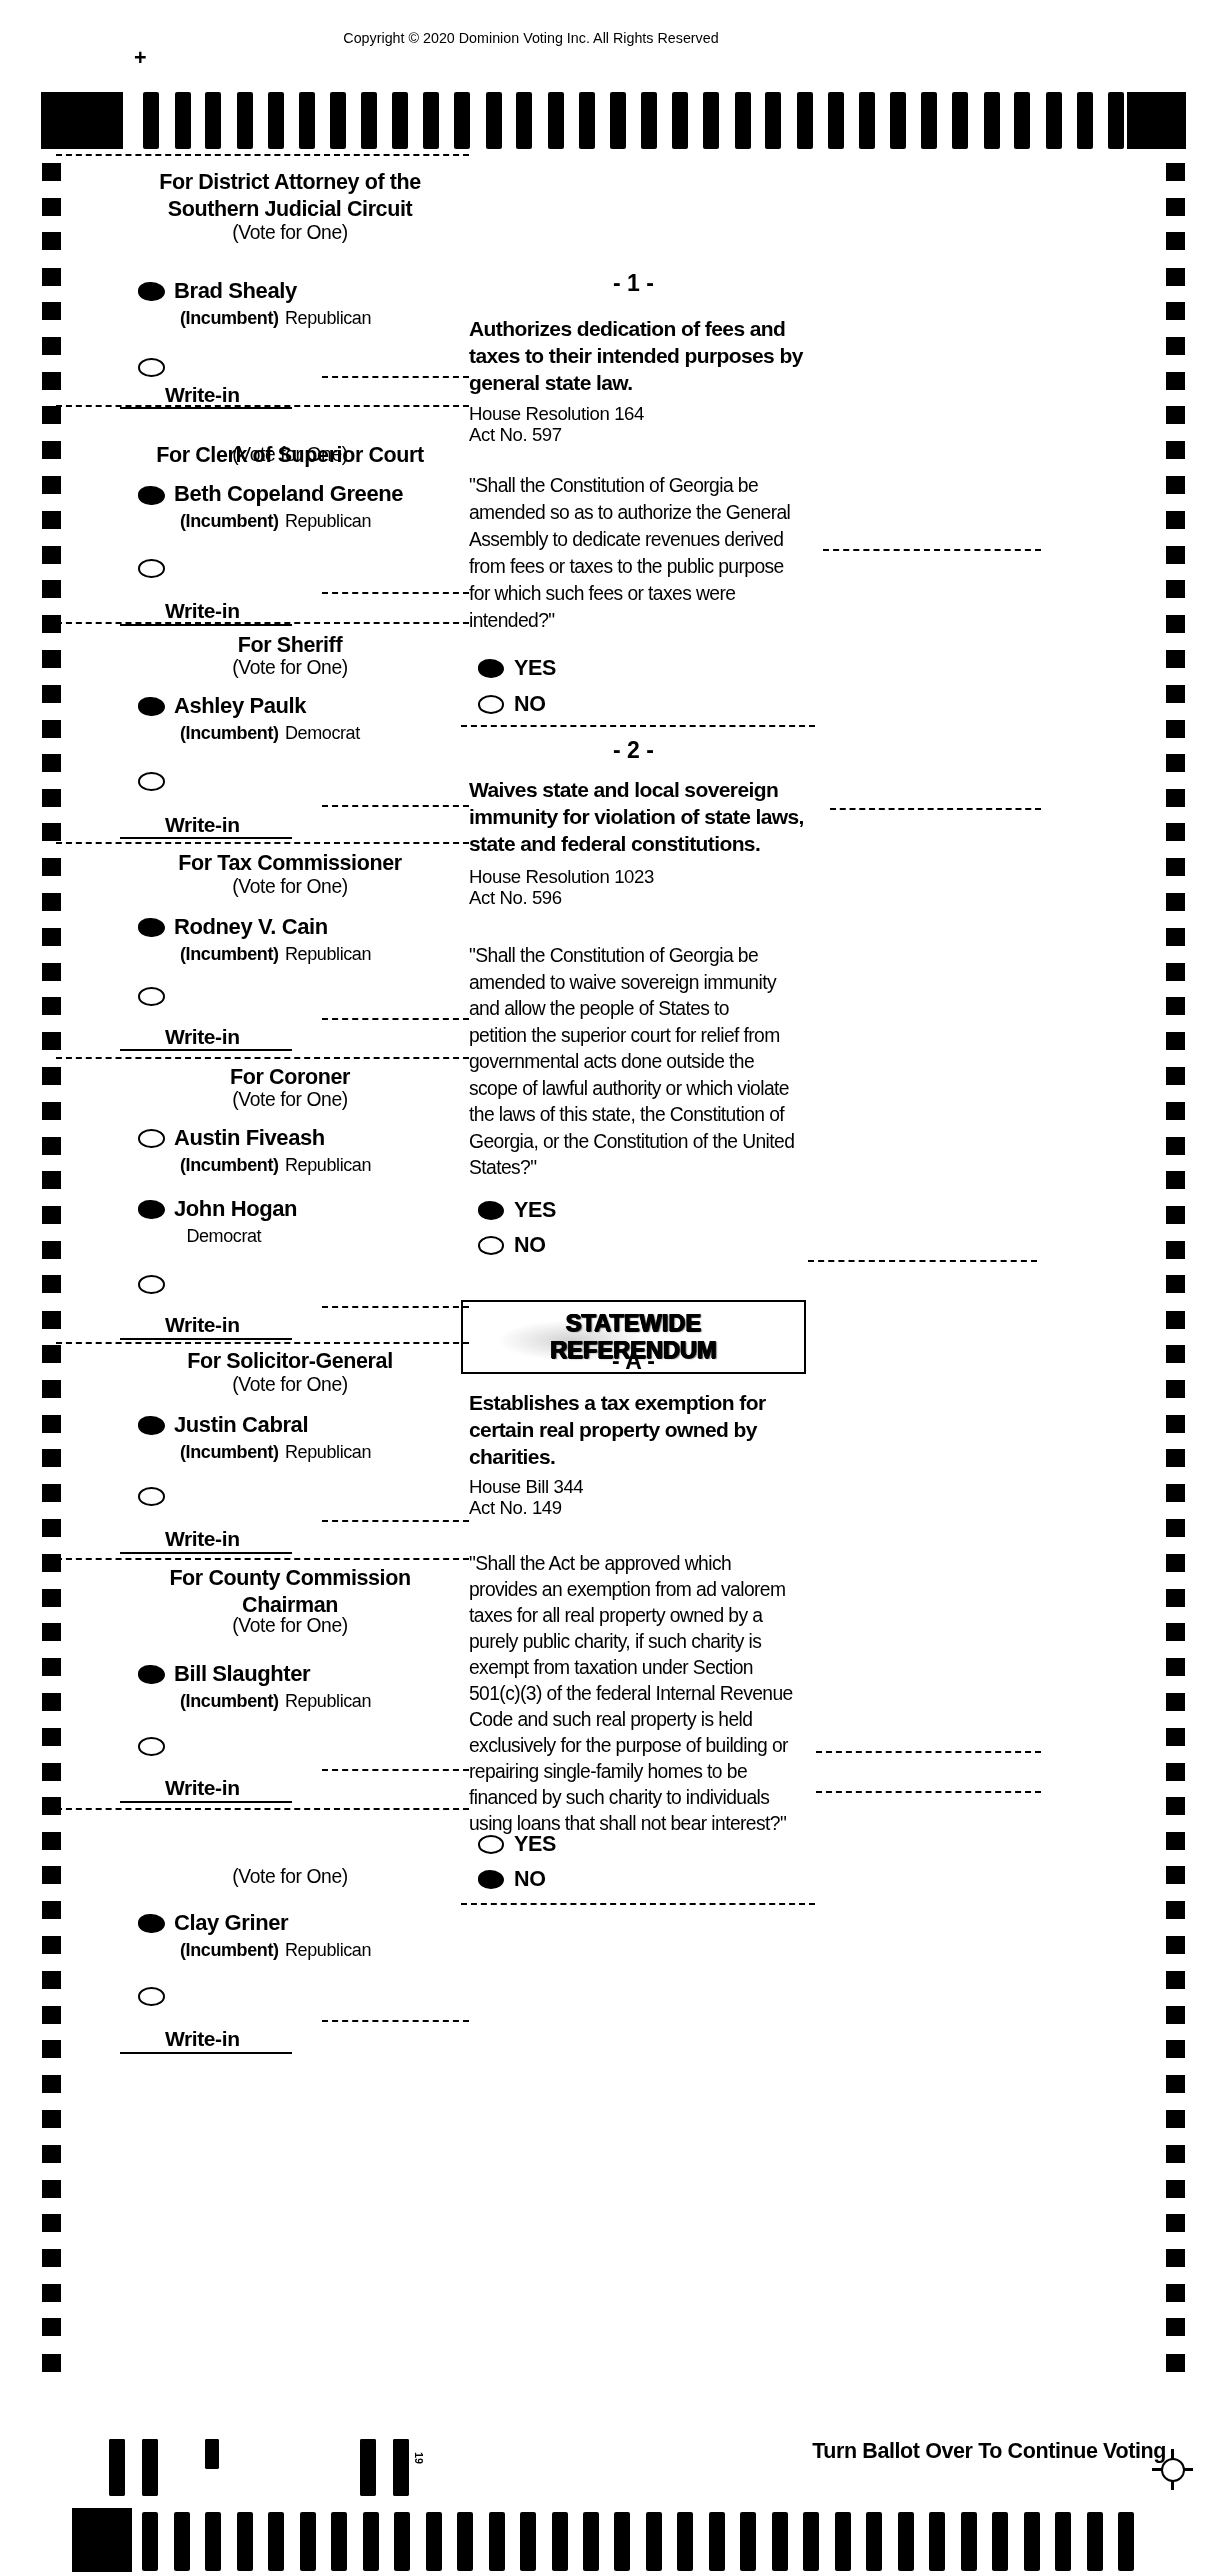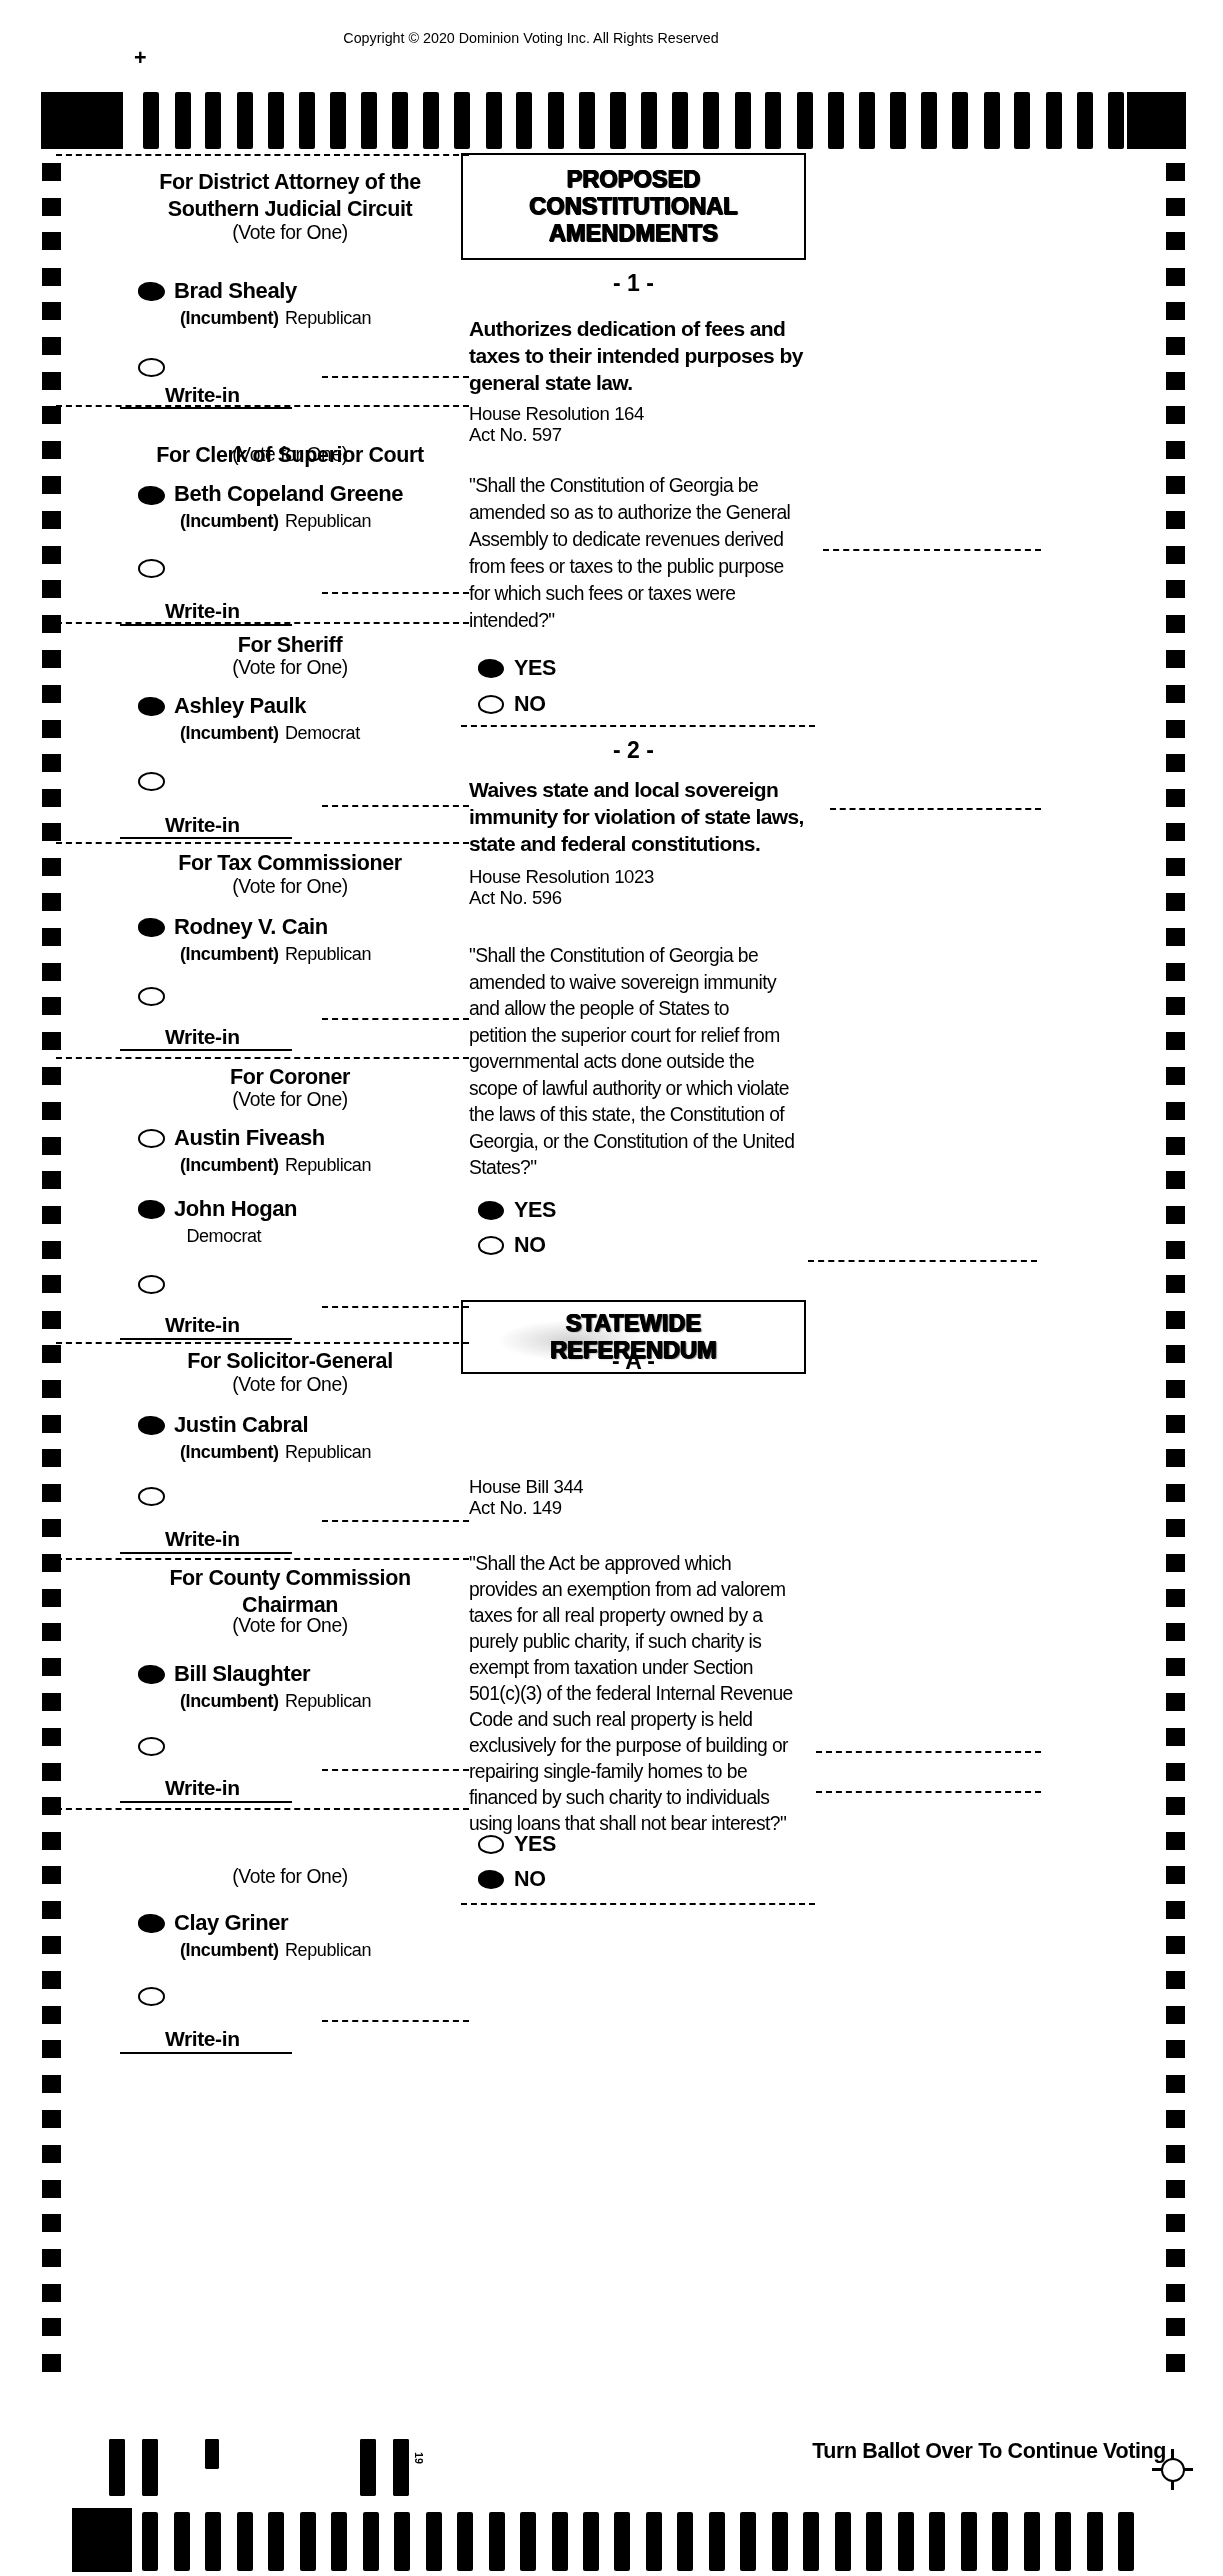--- a/index.html
+++ b/index.html
@@ -365,27 +365,20 @@
   <div class="rule-d" style="left:56px;top:1808px;width:413px;"></div>
   <div class="cv" style="top:1866px;">(Vote for One)</div>
   <div class="oval f" style="left:138px;top:1914px;"></div>
   <div class="cname" style="top:1910px;">Clay Griner</div>
   <div class="csub" style="top:1940px;"><span class="inc">(Incumbent)</span><span class="pty">Republican</span></div>
   <div class="oval" style="left:138px;top:1987px;"></div>
   <div class="rule-d" style="left:322px;top:2020px;width:147px;"></div>
   <div class="wl" style="top:2027px;">Write-in</div>
   <div class="rule-s" style="left:120px;top:2052px;width:172px;"></div>
 
-  <div class="mbox" style="top:153px;height:107px;">
-    <div class="bh">
-        <div>PROPOSED</div>
-        <div>CONSTITUTIONAL</div>
-        <div>AMENDMENTS</div>
-      </div>
-  </div>
 
   <div class="mnum" style="top:270px;">- 1 -</div>
   <div class="msum" style="top:315px;">
       <div>Authorizes dedication of fees and</div>
       <div>taxes to their intended purposes by</div>
       <div>general state law.</div>
     </div>
   <div class="mref" style="top:403px;">
       <div>House Resolution 164</div>
       <div>Act No. 597</div>
@@ -439,20 +432,25 @@
   </div>
 
   <div class="mbox smudge" style="top:1261px;height:74px;">
     <div class="bh">
         <div>STATEWIDE</div>
         <div>REFERENDUM</div>
       </div>
   </div>
 
   <div class="mnum" style="top:1348px;">- A -</div>
+  <div class="msum" style="top:1389px;">
+      <div>Establishes a tax exemption for</div>
+      <div>certain real property owned by</div>
+      <div>charities.</div>
+    </div>
   <div class="mref" style="top:1476px;">
       <div>House Bill 344</div>
       <div>Act No. 149</div>
     </div>
   <div class="mq lh36" style="top:1551px;">
       <div>"Shall the Act be approved which</div>
       <div>provides an exemption from ad valorem</div>
       <div>taxes for all real property owned by a</div>
       <div>purely public charity, if such charity is</div>
       <div>exempt from taxation under Section</div>

